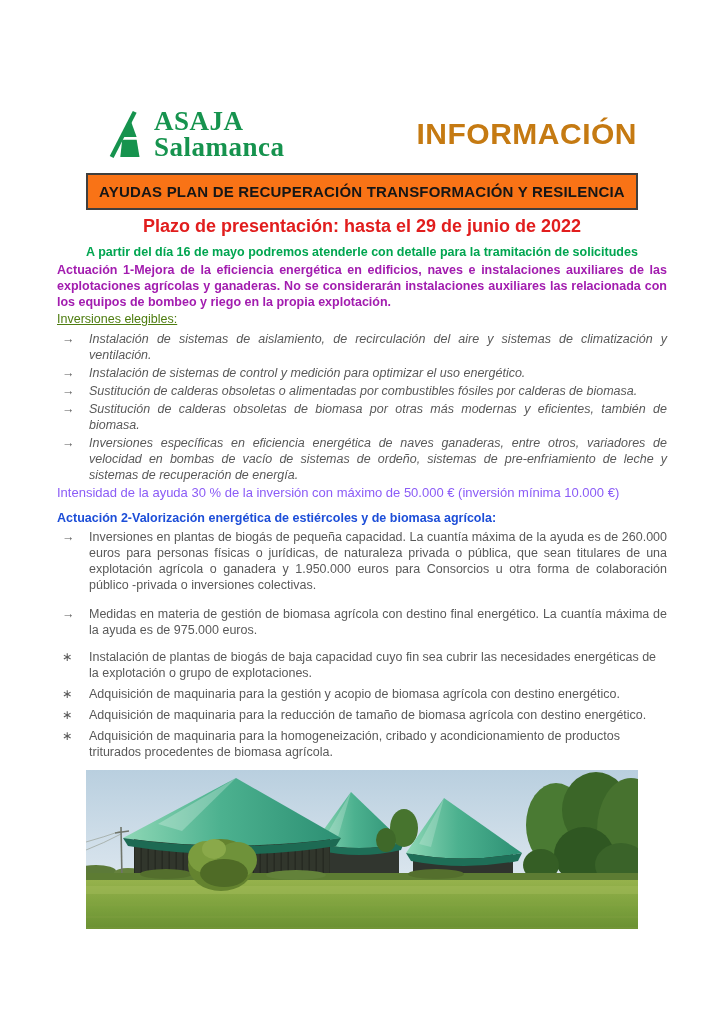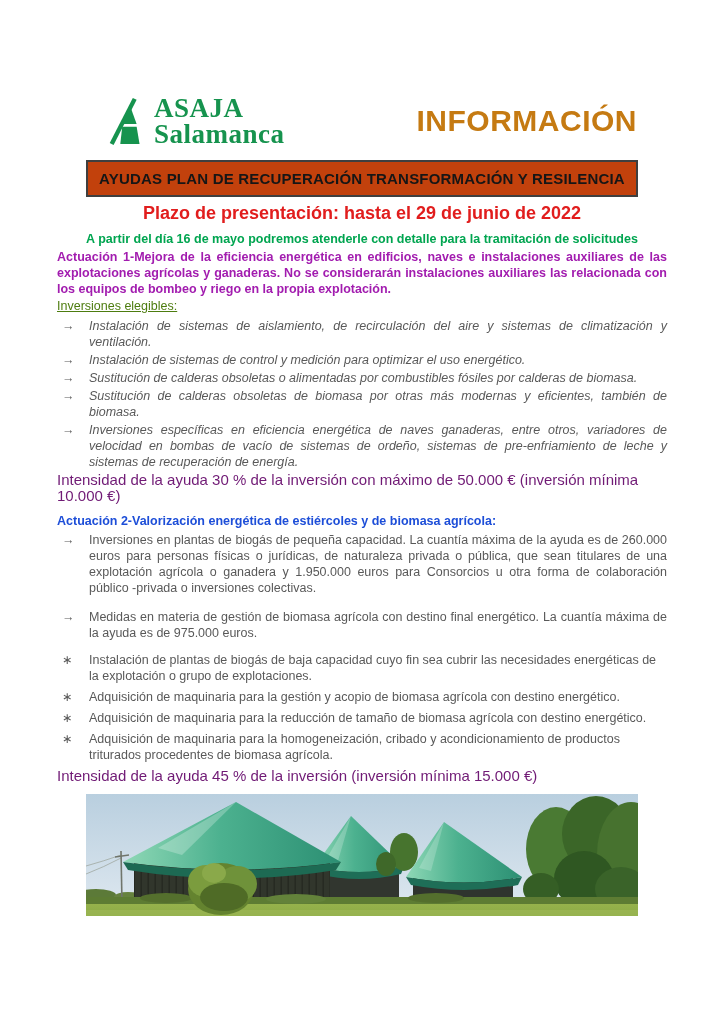--- a/index.html
+++ b/index.html
@@ -1,44 +1,44 @@
 <!DOCTYPE html>
 <html><head>
 <meta charset="utf-8">
 <style>
   html,body{margin:0;padding:0;background:#ffffff;}
   .page{
-    width:724px;height:916px;margin:0 auto;background:#fff;
+    width:724px;height:916px;margin:13px auto;background:#fff;
     font-family:"Liberation Sans",sans-serif;color:#595959;
     position:relative;overflow:hidden;box-sizing:border-box;
     padding:90px 57px 0 57px;
   }
   
   .header-row{display:flex;align-items:center;justify-content:space-between;height:62px;padding:0 30px 0 50px;}
   .logo{display:flex;align-items:center;gap:5px;color:#16934e;}
   .logo-mark{width:42px;height:50px;flex:0 0 auto;}
   .logo-text{font-family:"Liberation Serif",serif;font-weight:bold;font-size:27px;line-height:26px;color:#16934e;letter-spacing:.5px;}
   .info-label{font-size:30px;font-weight:bold;color:#c57a12;letter-spacing:.5px;}
   
   .title-box{
-    margin:8px auto 0;width:548px;border:2px solid #3f3f3f;background:#c2410c;
+    margin:8px auto 0;width:548px;border:2px solid #3f3f3f;background:#f97316;
     text-align:center;font-weight:bold;font-size:15px;color:#161616;
     padding:8px 0;letter-spacing:.2px;
   }
   .deadline{margin-top:6px;text-align:center;font-size:18px;font-weight:bold;color:#e11d1d;}
   .notice{margin-top:8px;text-align:center;font-size:12.5px;font-weight:bold;color:#00a550;}
   .section-heading{margin-top:11px;font-size:13.5px;font-weight:bold;color:#2e75b6;text-decoration:underline;}
   .intro{margin-top:3px;font-size:12.5px;line-height:16px;font-weight:bold;text-align:justify;color:#a21caf;}
   .eligible{margin-top:1px;font-size:12.5px;line-height:16px;text-decoration:underline;color:#4d7c0f;}
   ul.blist{list-style:none;margin:4px 0 0;padding:0 0 0 5px;}
   ul.blist li{display:flex;margin-bottom:2px;font-size:12.5px;line-height:16px;color:#595959;}
   ul.blist .mk{flex:0 0 27px;}
   ul.blist .tx{flex:1;text-align:justify;}
   ul.arrow1 .mk, ul.arrow1 .tx{font-style:italic;}
-  .aid{margin-top:2px;font-size:15px;line-height:16px;color:#701a75;}
+  .aid{margin-top:2px;font-size:13px;line-height:16px;color:#8b5cf6;}
   .a2h{margin-top:9px;font-size:12.5px;line-height:16px;font-weight:bold;color:#1d4ed8;}
   ul.arrow2{margin-top:3px;}
   ul.arrow2 li + li{margin-top:13px;}
   .target-label{margin-top:12px;font-size:12.5px;line-height:16px;color:#595959;}
   ul.star{margin-top:11px;}
   ul.star li{margin-bottom:5px;}
   ul.star .tx{text-align:left;}
   
   .photo-wrap{margin:10px auto 0;width:552px;height:167px;overflow:hidden;}
   .photo-wrap svg{display:block;width:552px;height:167px;}
@@ -129,21 +129,20 @@
     <li>
       <span class="mk">∗</span>
       <span class="tx">Adquisición de maquinaria para la reducción de tamaño de biomasa agrícola con destino energético.</span>
       </li>
     <li>
       <span class="mk">∗</span>
       <span class="tx">Adquisición de maquinaria para la homogeneización, cribado y acondicionamiento de productos triturados procedentes de biomasa agrícola.</span>
       </li>
   </ul>
 
-  <div class="aid">Intensidad de la ayuda 45 % de la inversión (inversión mínima 15.000 €)</div>
 
   <div class="photo-wrap">
     <svg viewBox="0 0 552 167" preserveAspectRatio="none">
       <defs>
         <linearGradient id="sky" x1="0" y1="0" x2="0" y2="1">
           <stop offset="0" stop-color="#b9cfdf"></stop>
             <stop offset="1" stop-color="#dde7ef"></stop>
         </linearGradient>
         <linearGradient id="cone" x1="0" y1="0" x2="1" y2="0">
           <stop offset="0" stop-color="#8fd8b6"></stop>

